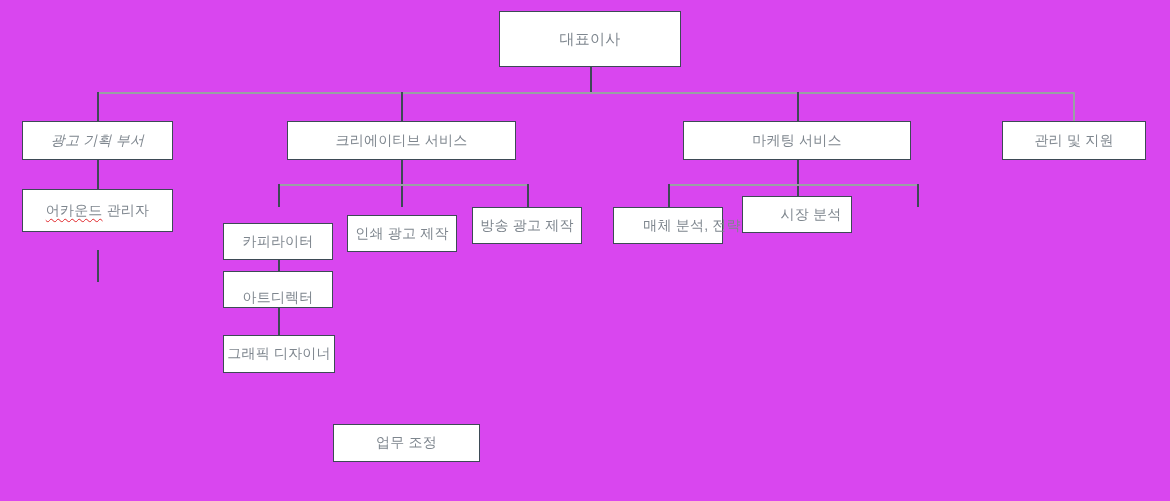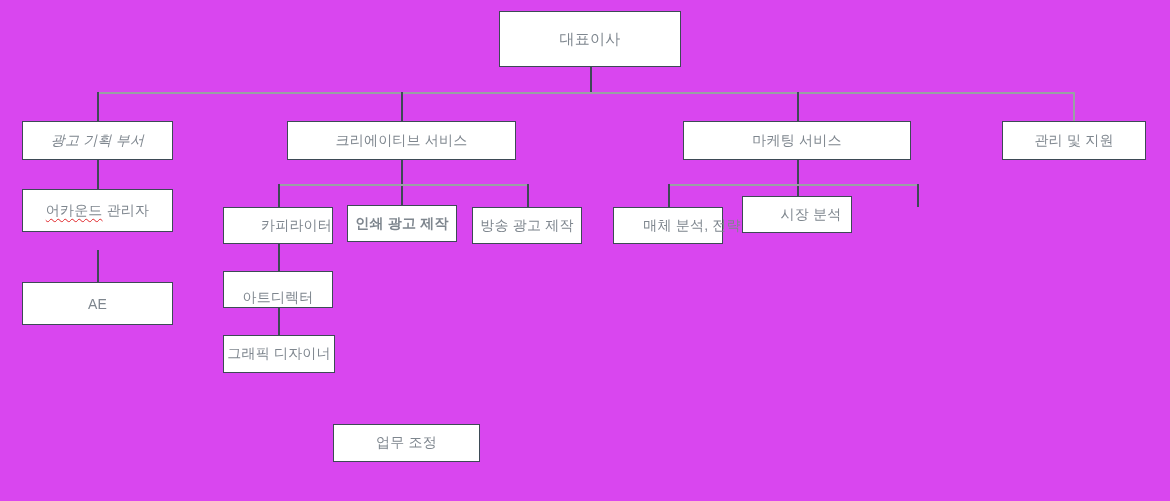--- a/index.html
+++ b/index.html
@@ -20,22 +20,22 @@
     text-decoration-color:#e0262a; text-decoration-thickness:1px;
     text-underline-offset:3px;
   }
   
   .n-ceo       { left:499px;  top:11px;  width:182px; height:56px; font-size:15px; }
   .n-adplan    { left:22px;   top:121px; width:151px; height:39px;font-style:italic; }
   .n-creative  { left:287px;  top:121px; width:229px; height:39px; }
   .n-marketing { left:683px;  top:121px; width:228px; height:39px; }
   .n-mgmt      { left:1002px; top:121px; width:144px; height:39px;justify-content:center; }
   .n-account   { left:22px;   top:189px; width:151px; height:43px; }
-  .n-copy      { left:223px;  top:207px; width:110px; height:37px;justify-content:flex-end; }
-  .n-print     { left:347px;  top:205px; width:110px; height:37px;font-weight:bold; }
+  .n-copy      { left:223px;  top:223px; width:110px; height:37px; }
+  .n-print     { left:347px;  top:215px; width:110px; height:37px; }
   .n-broadcast { left:472px;  top:207px; width:110px; height:37px; }
   .n-media     { left:613px;  top:207px; width:110px; height:37px;padding-left:48px; }
   .n-market    { left:742px;  top:196px; width:110px; height:37px;padding-left:28px; }
   .n-sppr      { left:862px;  top:207px; width:110px; height:37px; }
   .n-ae        { left:22px;   top:282px; width:151px; height:43px; }
   .n-artdir    { left:223px;  top:271px; width:110px; height:37px;align-items:flex-end; }
   .n-graphic   { left:223px;  top:335px; width:112px; height:38px; }
   .n-workcoord { left:333px;  top:424px; width:147px; height:38px;text-align:right; }
   
   .e-ceo-drop   { left:590px;  top:67px;  height:26px; }
@@ -119,23 +119,20 @@
 
   <div class="node n-media">
     <span>매체 분석, 전략</span>
   </div>
 
   <div class="node n-market">
     <span>시장 분석</span>
   </div>
 
 
-  <div class="node n-ae">
-    <span>AE</span>
-  </div>
 
   <div class="node n-artdir">
     <span>아트디렉터</span>
   </div>
 
   <div class="node n-graphic">
     <span>그래픽 디자이너</span>
   </div>
 
   <div class="node n-workcoord">

